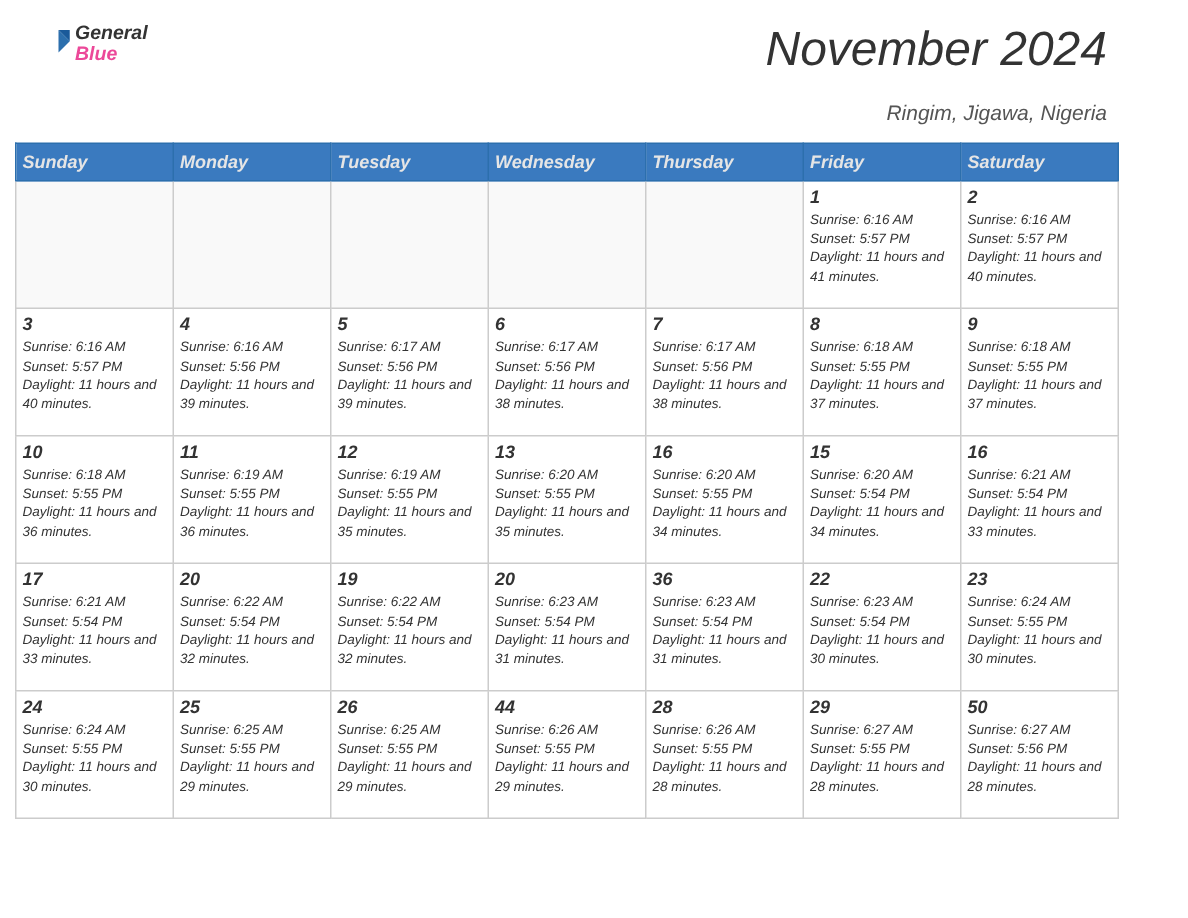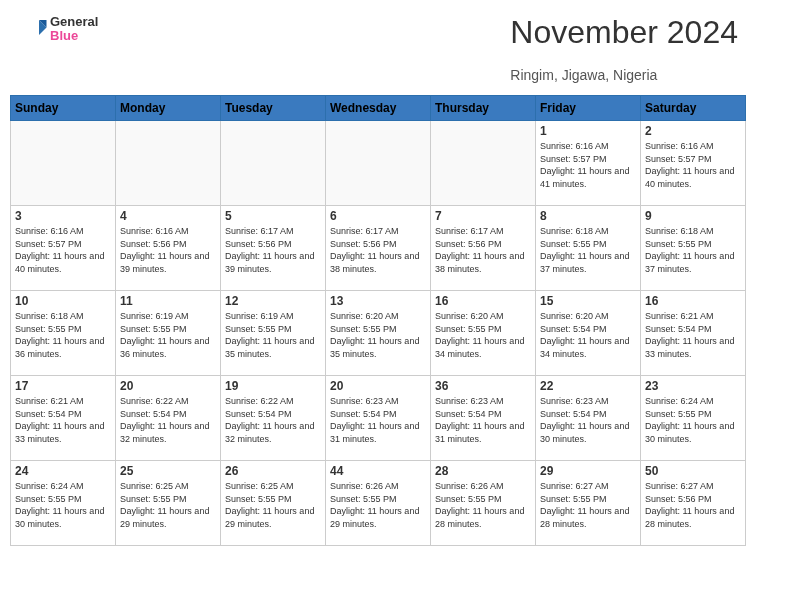--- a/index.html
+++ b/index.html
@@ -8,20 +8,21 @@
       background: #fff;
       width: 792px;
       min-height: 612px;
       overflow: hidden;
     }
     .page {
       width: 756px;
       min-height: 612px;
       background: #fff;
       padding: 10px;
+      font-style: italic;
     }
     .header {
       display: flex;
       justify-content: space-between;
       align-items: flex-start;
       margin-bottom: 8px;
       padding: 4px 8px;
     }
     .logo {
       display: flex;
@@ -35,40 +36,40 @@
       font-weight: bold;
       line-height: 1.1;
     }
     .logo-general { color: #333; }
     .logo-blue { color: #ec4899; }
     .logo-icon {
       width: 30px;
       height: 30px;
     }
     .title-block {
-      text-align: left;
+      text-align: right;
     }
     .month-title {
       font-size: 32px;
       font-weight: normal;
       color: #333;
     }
     .location {
       font-size: 14px;
       color: #555;
       margin-top: 16px;
     }
     .calendar {
       width: 100%;
       border-collapse: collapse;
       border: 1px solid #ccc;
     }
     .calendar th {
       background: #3a7abf;
-      color: #000000;
+      color: #e5e5e5;
       font-size: 12px;
       font-weight: bold;
       padding: 5px 4px;
       text-align: left;
       border: 1px solid #2c6fad;
     }
     .calendar td {
       vertical-align: top;
       font-size: 9.5px;
       color: #333;

